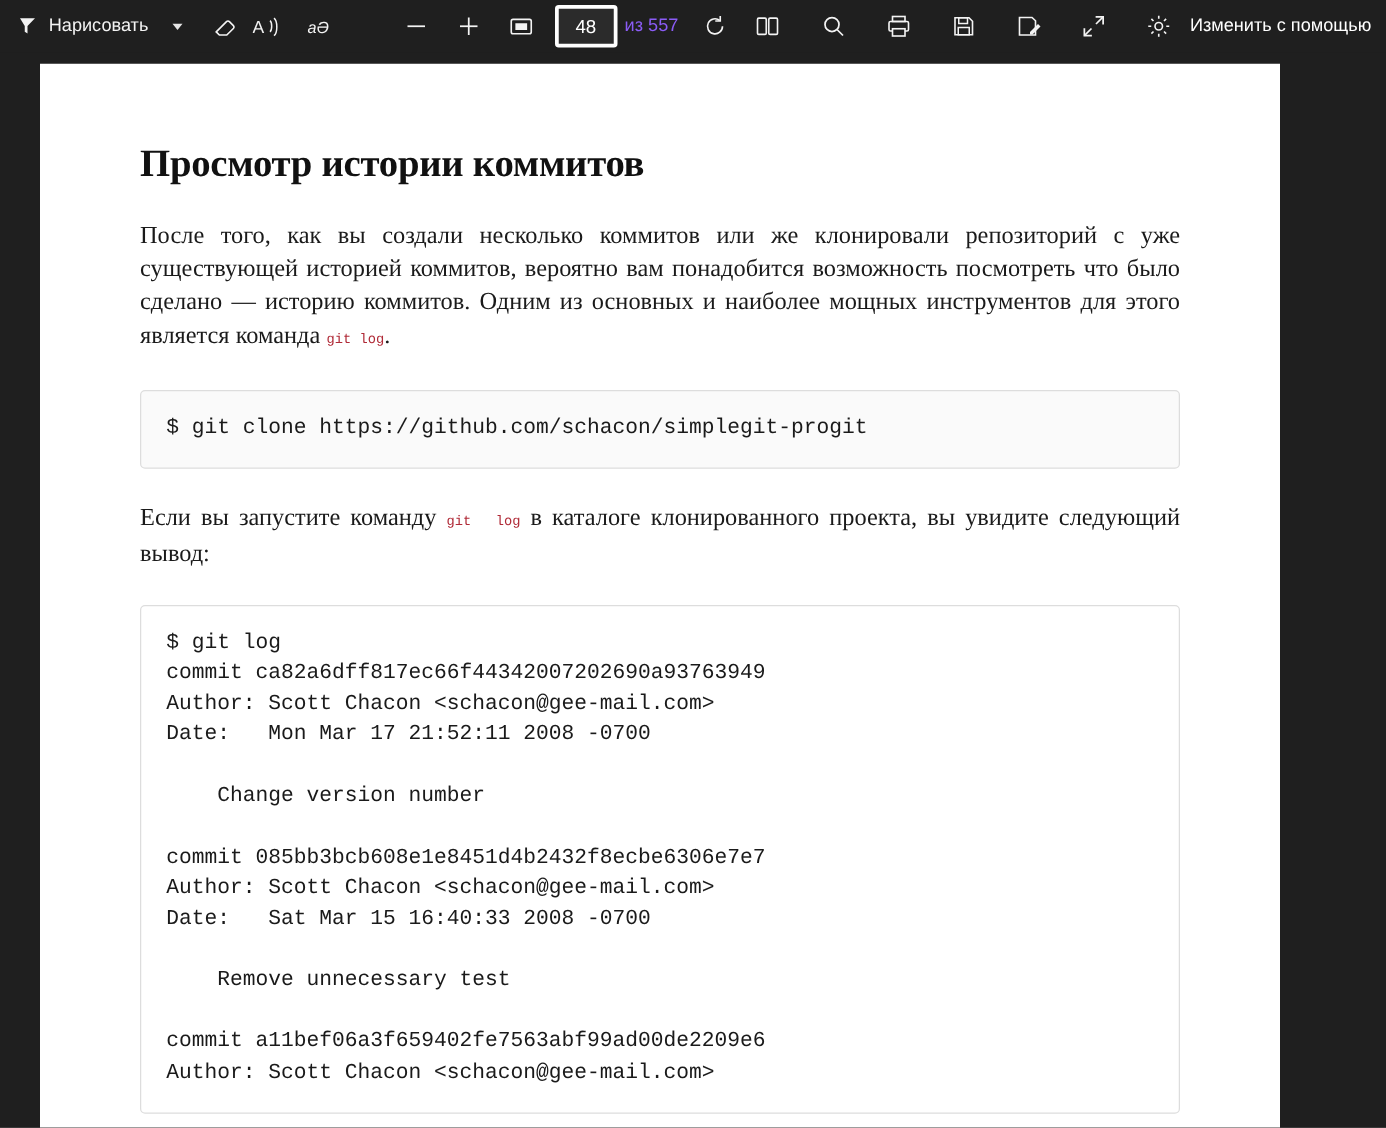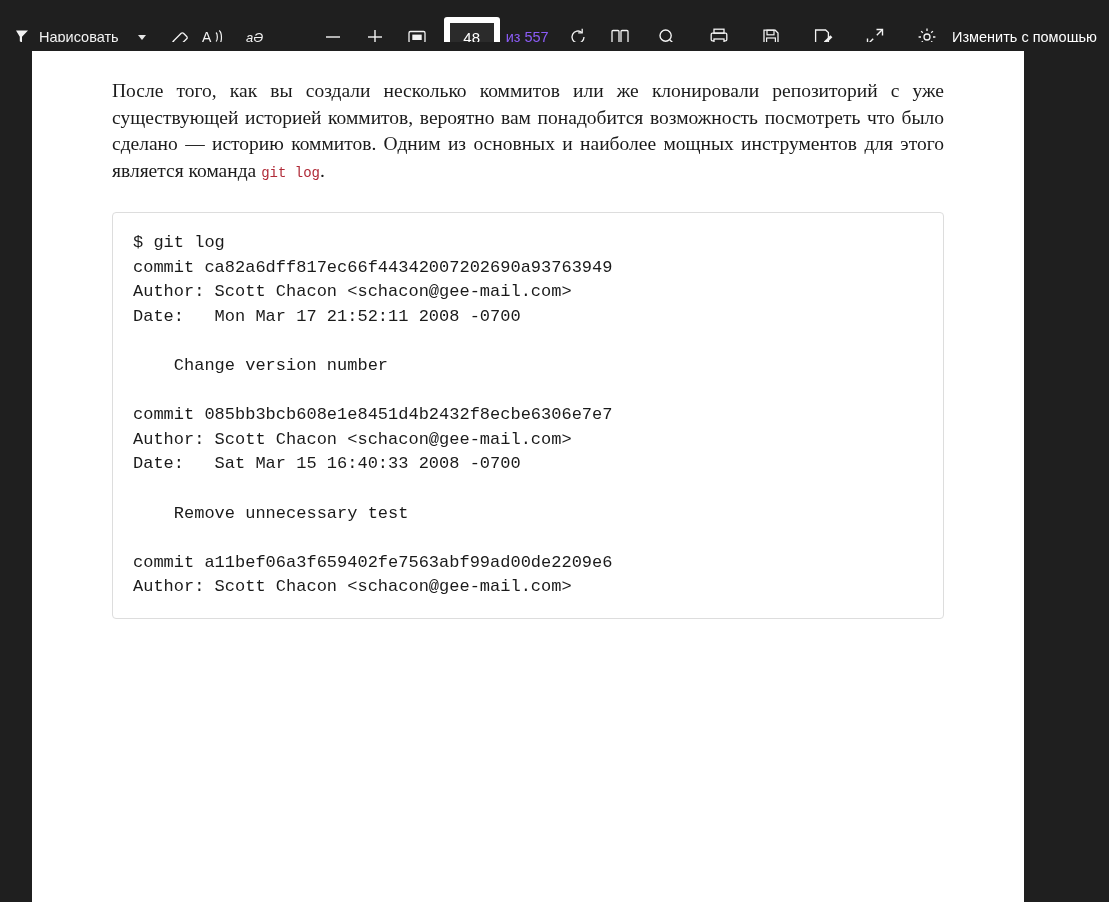--- a/index.html
+++ b/index.html
@@ -10,21 +10,21 @@
   body {
     width: 1109px;
     height: 902px;
     overflow: hidden;
     font-family: "Liberation Sans", sans-serif;
   }
 
   
   #toolbar {
     position: absolute;
-    top: 16px; left: 0;
+    top: 0; left: 0;
     width: 1109px;
     height: 42px;
     background: #1f1f1f;
     display: flex;
     align-items: center;
     color: #f3f3f3;
     font-size: 14.5px;
     box-sizing: border-box;
     padding: 0 6px;
     user-select: none;
@@ -66,21 +66,21 @@
     width: 1px;
     height: 20px;
     background: #3d3d3d;
     margin: 0 6px;
   }
 
   #page-box {
     width: 44px;
     height: 28px;
     background: #2b2b2b;
-    border: 6px solid #ffffff;
+    border: 3px solid #ffffff;
     border-radius: 3px;
     color: #ffffff;
     font-size: 15px;
     display: flex;
     align-items: center;
     justify-content: center;
     margin: 0 6px 0 12px;
   }
   #page-total {
     font-size: 14.5px;
@@ -142,21 +142,21 @@
   p.para {
     font-family: "Liberation Serif", serif;
     font-size: 19.5px;
     line-height: 26.5px;
     text-align: justify;
     margin: 27px 0 0 0;
     color: #1a1a1a;
   }
   code.inline {
     font-family: "Liberation Mono", monospace;
-    font-size: 14px;
+    font-size: 11px;
     color: #b02a37;
     white-space: pre;
   }
   .codeblock {
     margin-top: 27px;
     border: 1px solid #dddddd;
     border-radius: 4px;
     background: #fafafa;
     padding: 18px 20px;
     box-sizing: border-box;
@@ -315,25 +315,30 @@
       </span>
     </div>
     <div id="edit-with" class="tb-btn">Изменить с помощью</div>
   </div>
 </div>
 
 <div id="doc-area">
   <div id="page">
     <div id="page-inner">
 
+      <h1 class="doc-title">Просмотр истории коммитов</h1>
 
       <p class="para"><span>После того, как вы создали несколько коммитов или же клонировали репозиторий с уже существующей историей коммитов, вероятно вам понадобится возможность посмотреть что было сделано — историю коммитов. Одним из основных и наиболее мощных инструментов для этого является команда </span><code class="inline">git log</code><span>.</span></p>
 
 
-
+      <div class="codeblock">
+        <pre>$ git clone https://github.com/schacon/simplegit-progit</pre>
+      </div>
+
+      <p class="para"><span>Если вы запустите команду </span><code class="inline">git  log</code><span> в каталоге клонированного проекта, вы увидите следующий вывод:</span></p>
 
       <div class="codeblock plain" style="margin-top:26px;">
         <pre>$ git log
 commit ca82a6dff817ec66f44342007202690a93763949
 Author: Scott Chacon &lt;schacon@gee-mail.com&gt;
 Date:   Mon Mar 17 21:52:11 2008 -0700
 
     Change version number
 
 commit 085bb3bcb608e1e8451d4b2432f8ecbe6306e7e7

